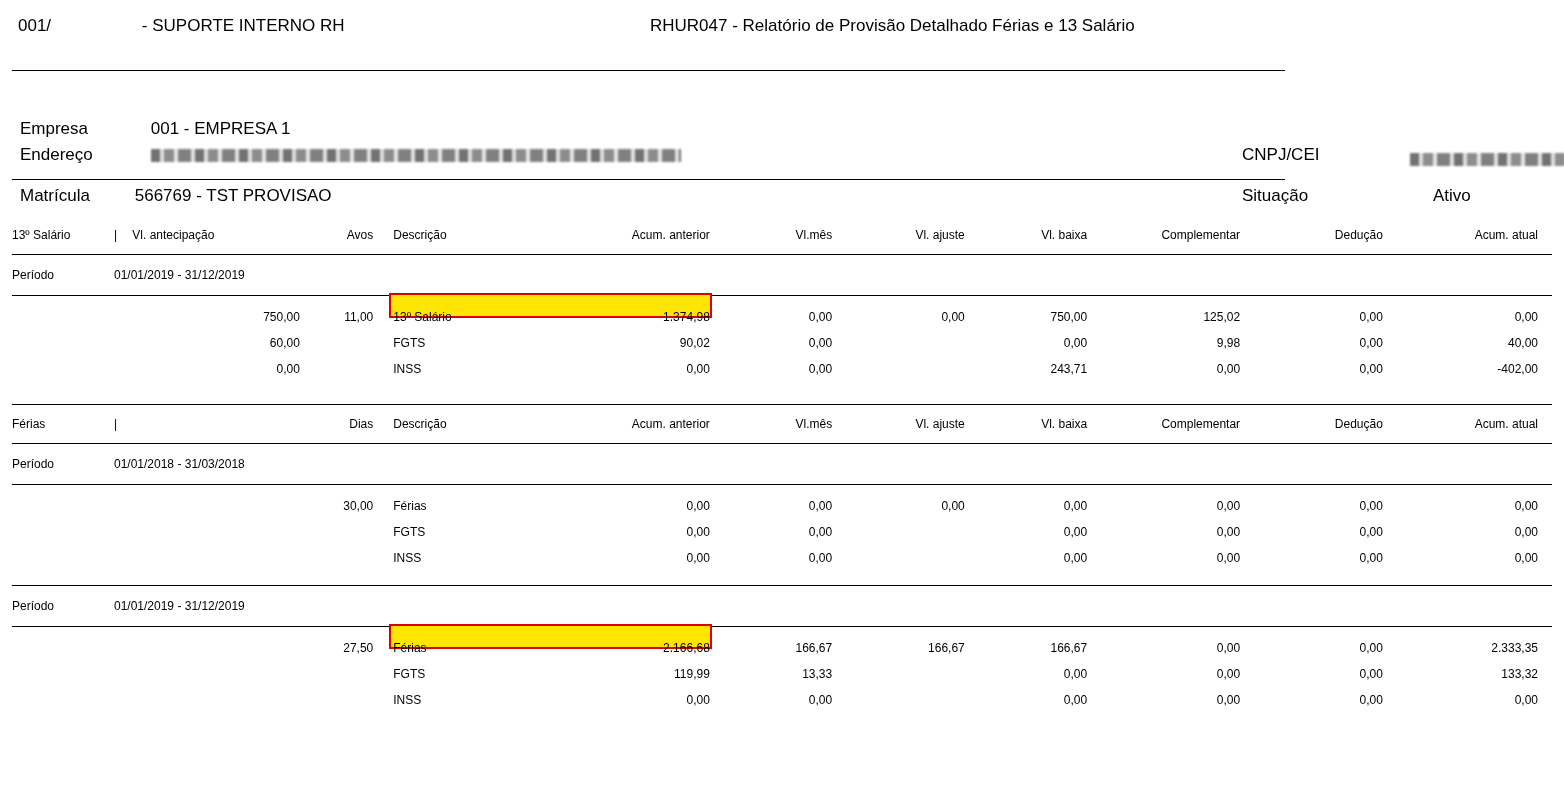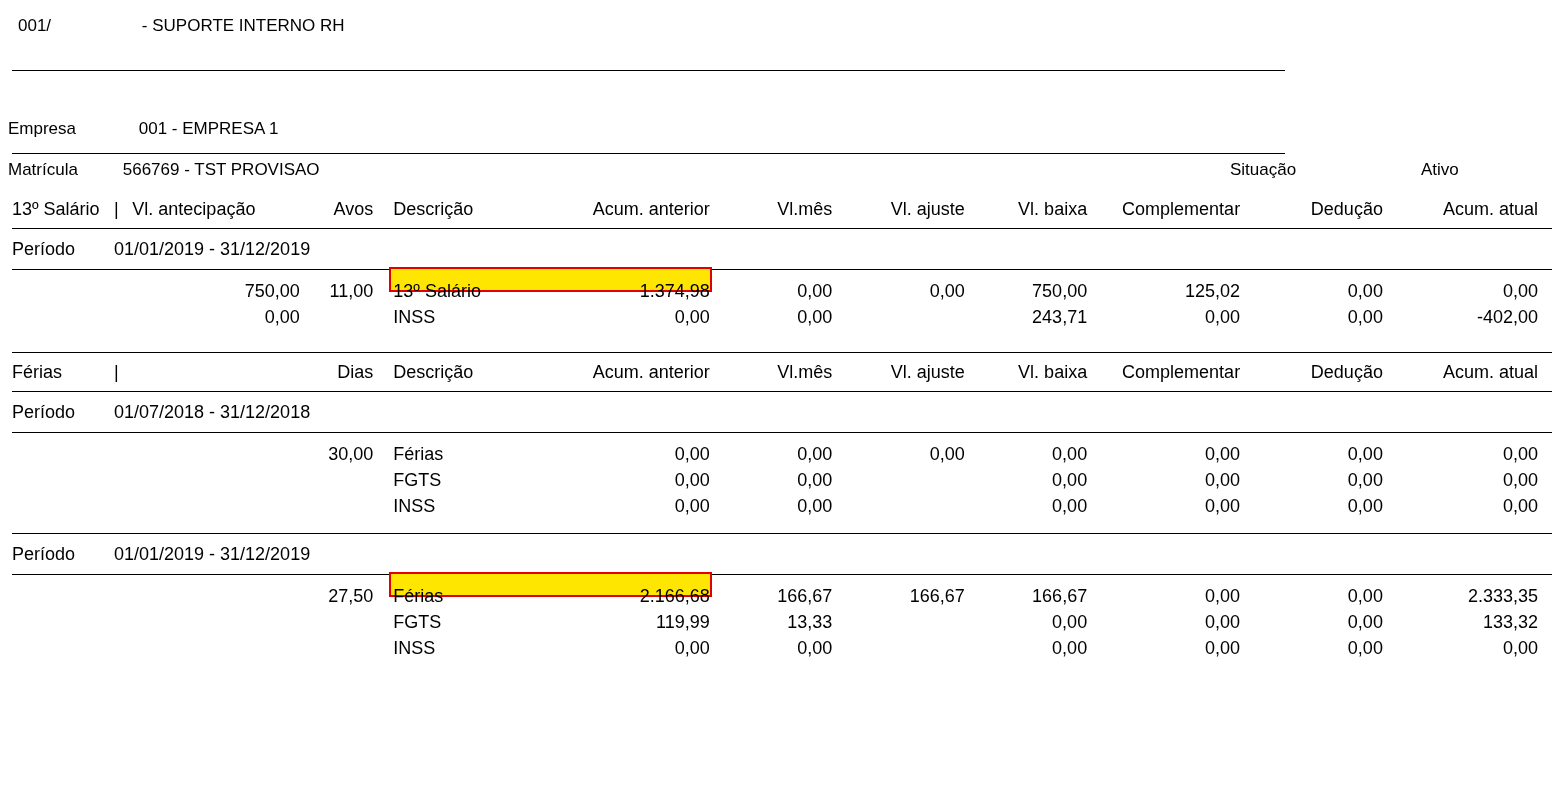--- a/index.html
+++ b/index.html
@@ -50,21 +50,21 @@
     border: 0;
     border-top: 1px solid #000;
     margin: 0 12px;
   }
   .rule-top { margin-top: 14px; }
 
   
   .info-block {
     position: relative;
     margin-top: 48px;
-    padding: 0 8px;
+    padding: 0 20px;
   }
   .info-row {
     position: relative;
     height: 26px;
     white-space: nowrap;
   }
   .lbl { display: inline-block; }
   .empresa-lbl { width: 126px; }
   .empresa-val { }
   .endereco-lbl { width: 126px; }
@@ -116,21 +116,21 @@
     left: 1413px;
     top: 6px;
   }
 
   
   table.grid {
     width: 1540px;
     margin: 0 12px;
     border-collapse: collapse;
     table-layout: fixed;
-    font-size: 18px;
+    font-size: 12px;
   }
   table.grid td, table.grid th {
     padding: 0;
     font-weight: normal;
     vertical-align: middle;
     white-space: nowrap;
   }
   
   col.c-label  { width: 100px; }
   col.c-pipe   { width: 18px;  }
@@ -224,30 +224,37 @@
 <body>
 
 <div class="page">
 
   <div class="doc-header">
     <div class="hdr-left">
       <span>001/</span>
       <span class="dash">-</span>
       <span>SUPORTE INTERNO RH</span>
     </div>
+    <div class="hdr-center">RHUR047 - Relatório de Provisão Detalhado Férias e 13 Salário</div>
   </div>
   <hr class="rule rule-top">
 
   <div class="info-block">
 
     <div class="info-row">
       <span class="lbl empresa-lbl">Empresa</span>
       <span class="empresa-val">001 - EMPRESA 1</span>
     </div>
 
+    <div class="info-row">
+      <span class="lbl endereco-lbl">Endereço</span>
+      <span class="redacted addr"></span>
+      <span class="cnpj-lbl">CNPJ/CEI</span>
+      <span class="cnpj-val"><span class="redacted cnpj"></span></span>
+    </div>
   </div>
 
   <hr class="rule mat-sep">
 
   <div class="info-block" style="margin-top:0;">
     <div class="matricula-row">
       <span class="mat-lbl">Matrícula</span>
       <span>566769 - TST PROVISAO</span>
       <span class="situacao-lbl">Situação</span>
       <span class="situacao-val">Ativo</span>
@@ -312,20 +319,34 @@
           <span class="cellcontent">1.374,98</span>
         </td>
         <td class="num">0,00</td>
         <td class="num">0,00</td>
         <td class="num">750,00</td>
         <td class="num">125,02</td>
         <td class="num">0,00</td>
         <td class="num">0,00</td>
       </tr>
 
+      <tr class="data-row">
+        <td></td>
+          <td></td>
+        <td class="num">60,00</td>
+        <td class="num"></td>
+        <td class="desc-cell left">FGTS</td>
+        <td class="num">90,02</td>
+        <td class="num">0,00</td>
+        <td class="num"></td>
+        <td class="num">0,00</td>
+        <td class="num">9,98</td>
+        <td class="num">0,00</td>
+        <td class="num">40,00</td>
+      </tr>
 
       <tr class="data-row">
         <td></td>
           <td></td>
         <td class="num">0,00</td>
         <td class="num"></td>
         <td class="desc-cell left">INSS</td>
         <td class="num">0,00</td>
         <td class="num">0,00</td>
         <td class="num"></td>
@@ -355,21 +376,21 @@
         <td class="numh">Complementar</td>
         <td class="numh">Dedução</td>
         <td class="numh">Acum. atual</td>
       </tr>
       <tr class="sep-line">
           <td colspan="12"></td>
         </tr>
 
       <tr class="periodo-row">
         <td class="left periodo-lbl">Período</td>
-        <td class="left periodo-val" colspan="3">01/07/2018 - 31/12/2018</td>
+        <td class="left periodo-val" colspan="3">01/01/2018 - 31/03/2018</td>
         <td colspan="8"></td>
       </tr>
       <tr class="sep-line">
           <td colspan="12"></td>
         </tr>
 
       <tr class="data-row first">
         <td></td>
           <td></td>
           <td></td>

